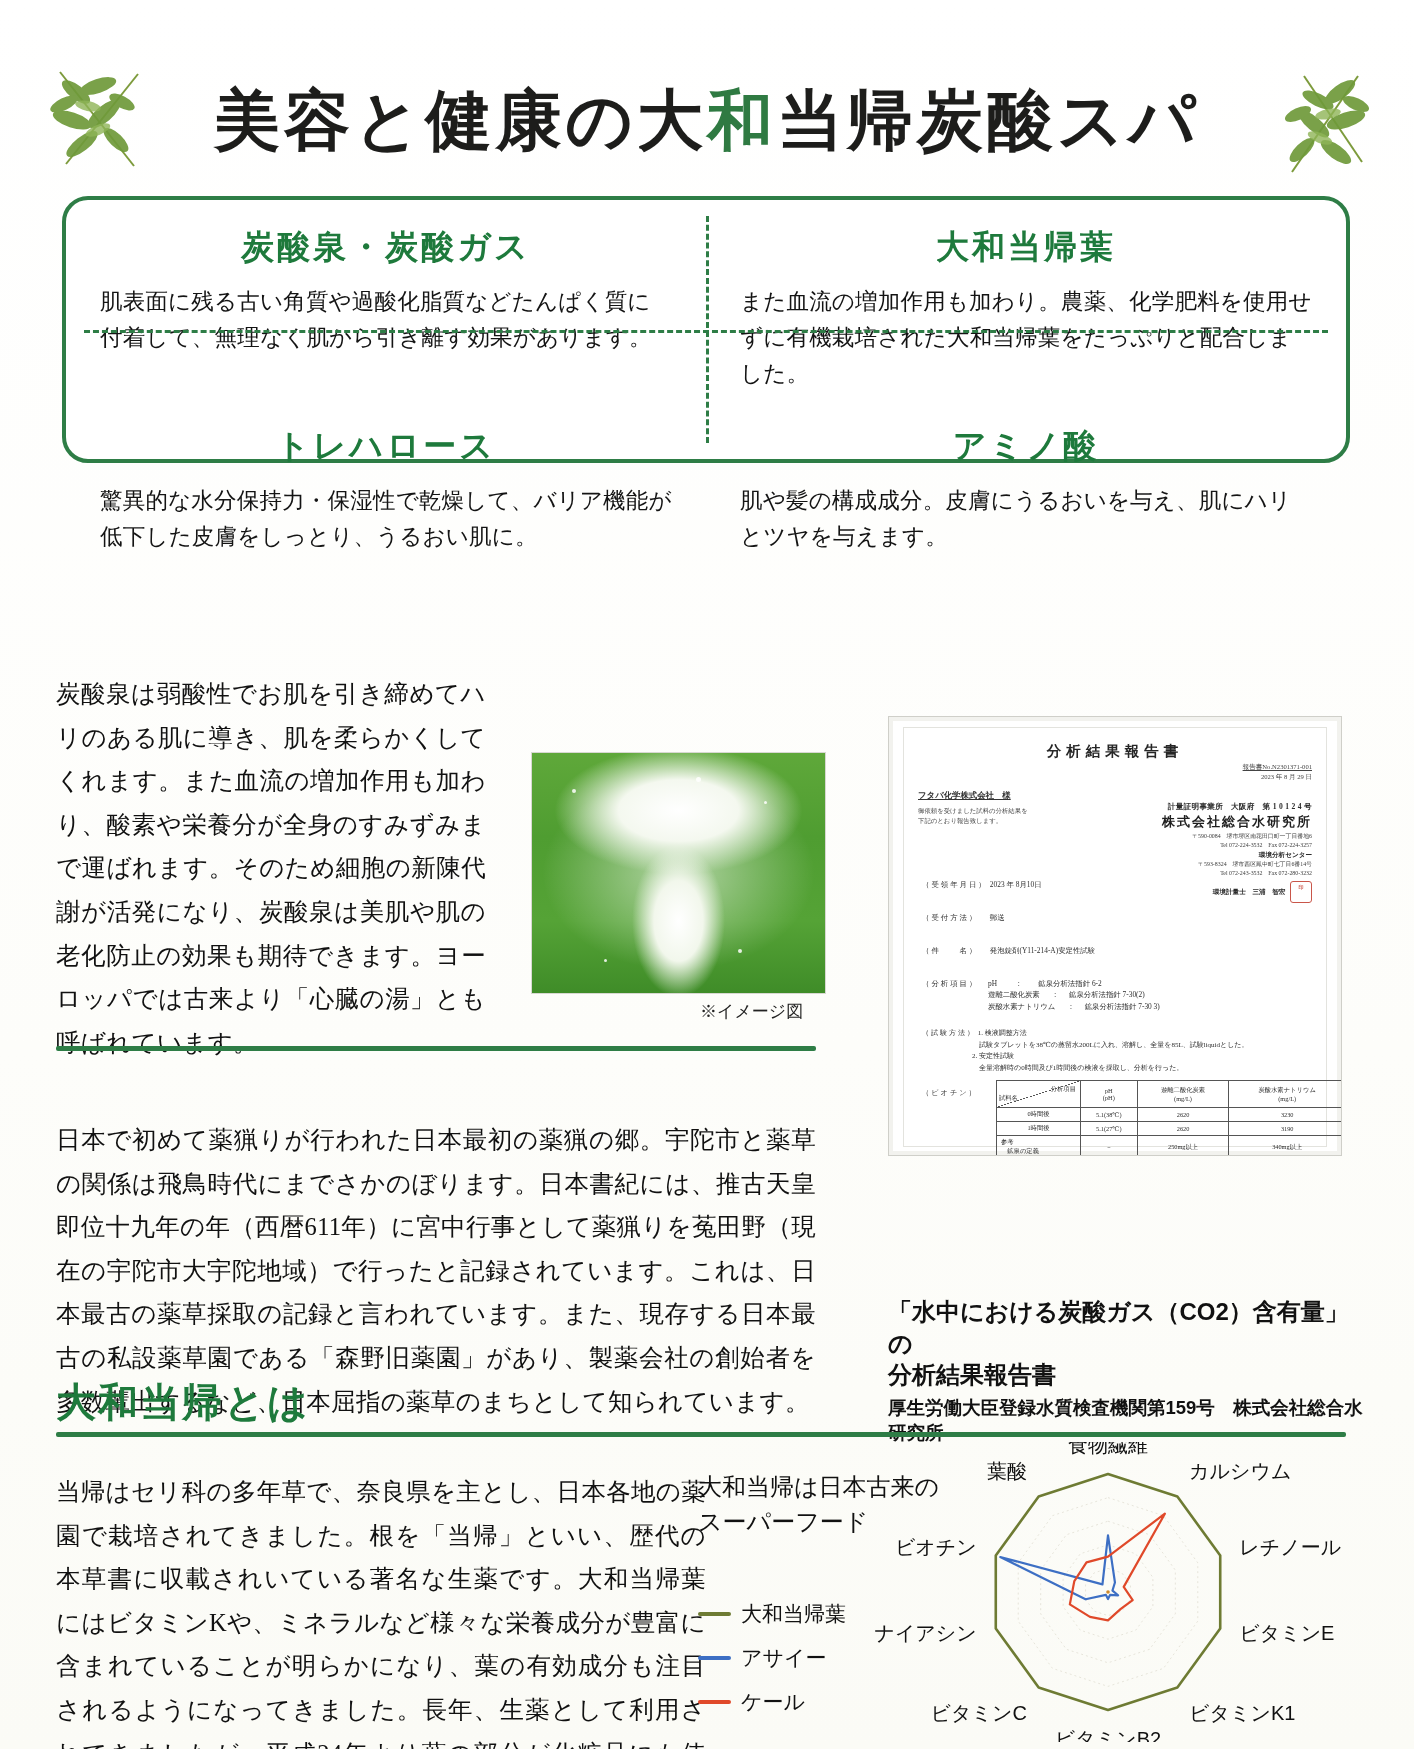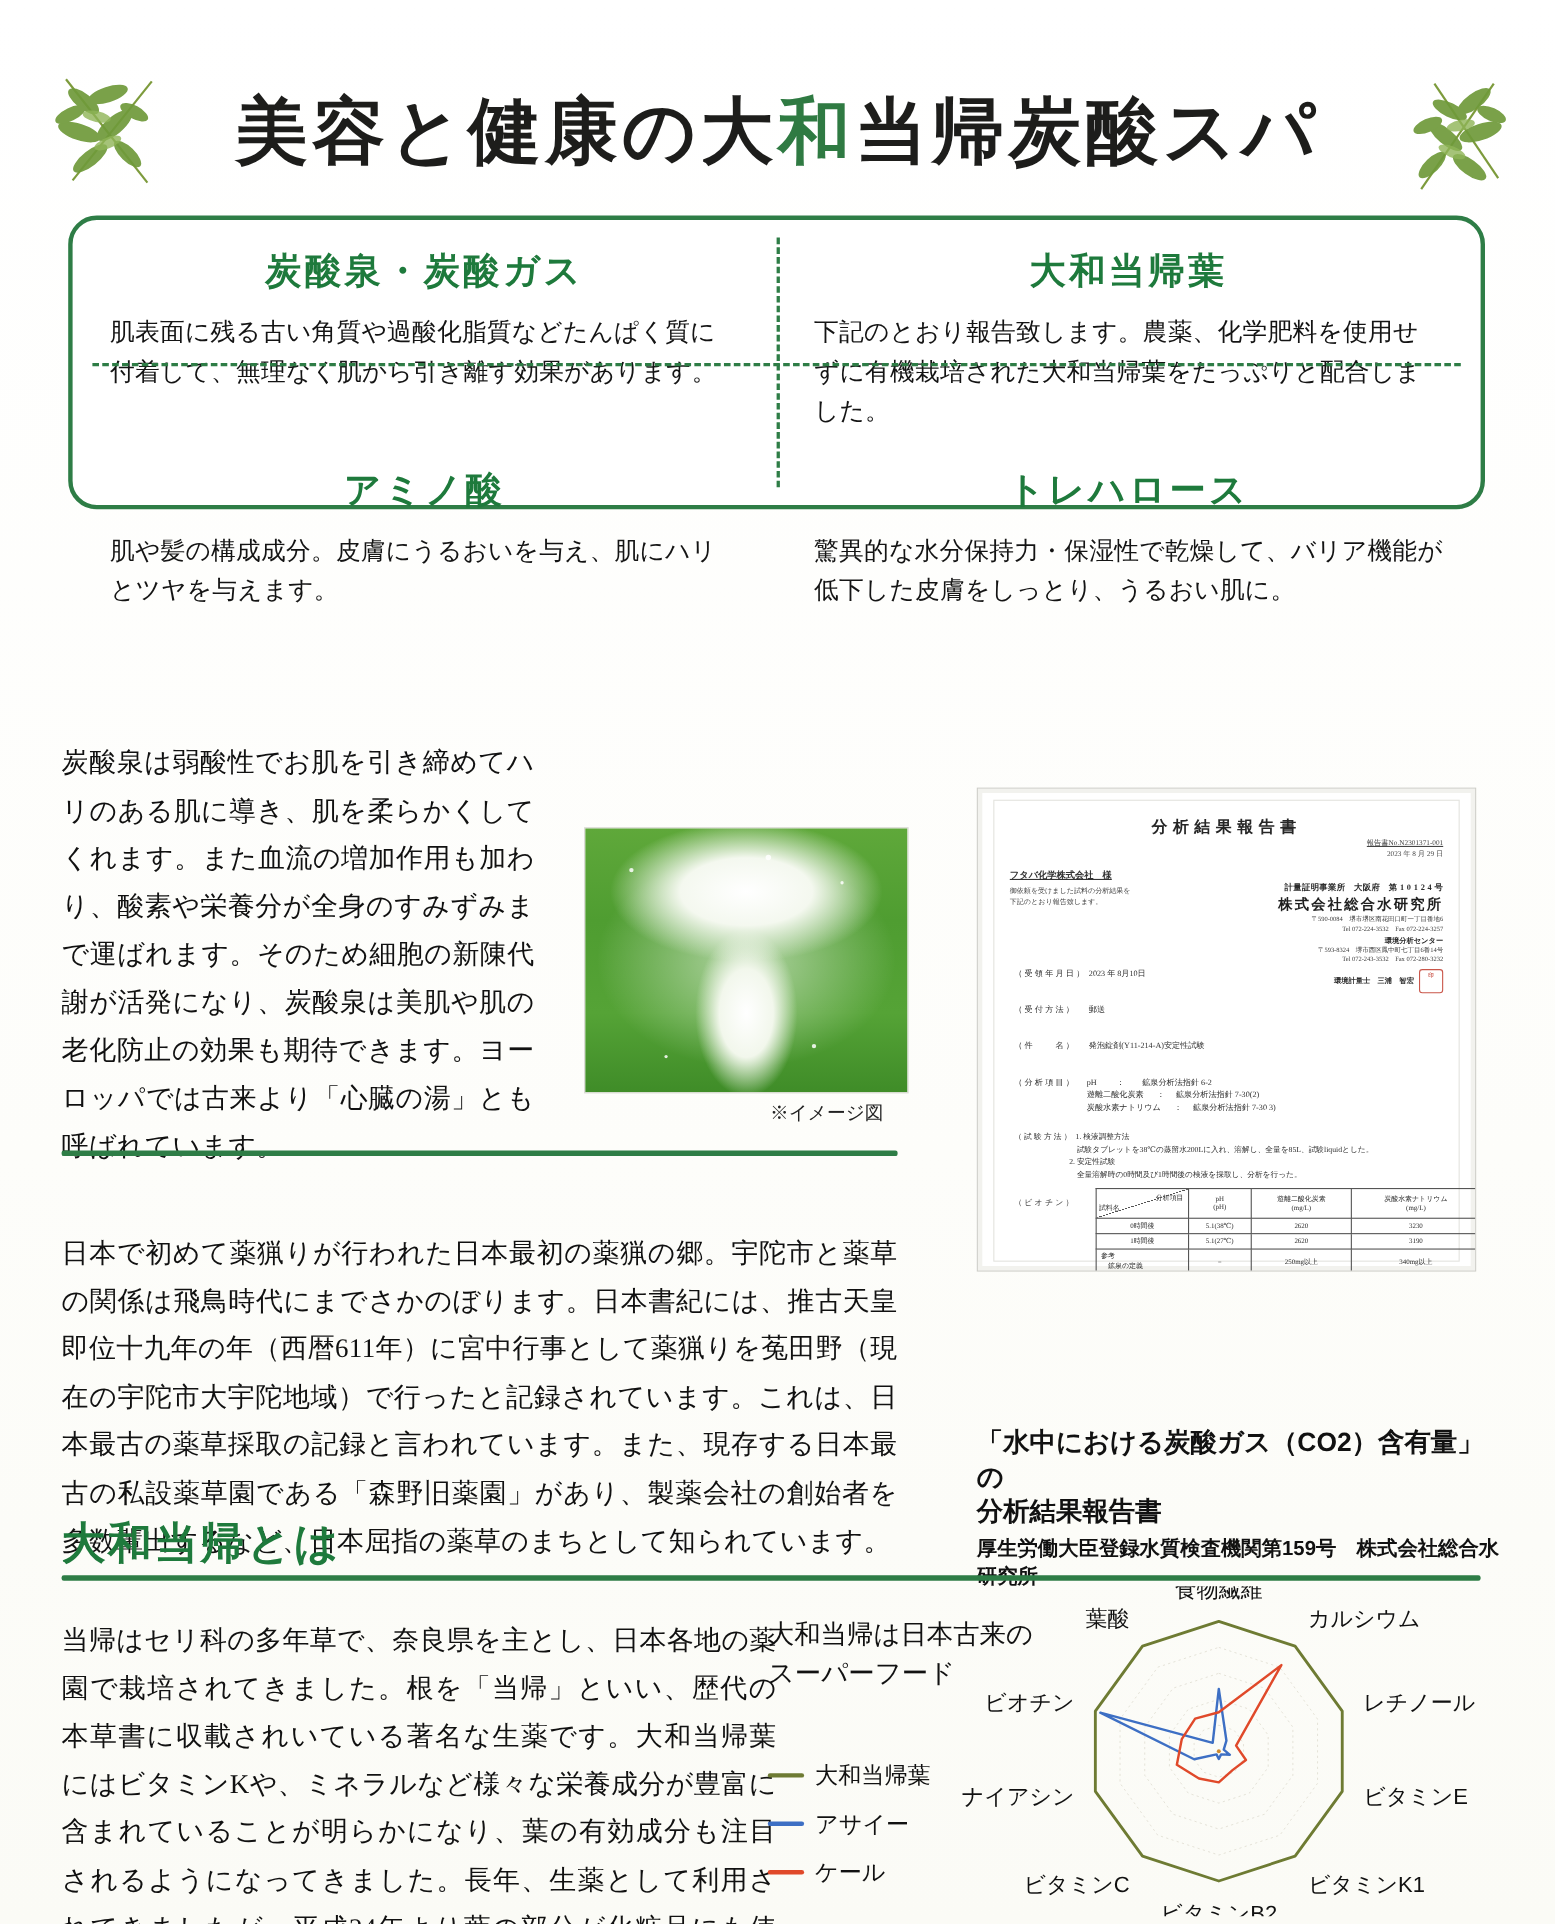--- a/index.html
+++ b/index.html
@@ -186,29 +186,29 @@
   </div>
 
   <div class="quadbox">
     <div class="quad-grid">
       <div class="quad">
         <div class="quad-title">炭酸泉・炭酸ガス</div>
         <div class="quad-body">肌表面に残る古い角質や過酸化脂質などたんぱく質に付着して、無理なく肌から引き離す効果があります。</div>
       </div>
       <div class="quad">
         <div class="quad-title">大和当帰葉</div>
-        <div class="quad-body">下記のとおり報告致します。農薬、化学肥料を使用せずに有機栽培された大和当帰葉をたっぷりと配合しました。</div>
+        <div class="quad-body">また血流の増加作用も加わり。農薬、化学肥料を使用せずに有機栽培された大和当帰葉をたっぷりと配合しました。</div>
+      </div>
+      <div class="quad">
+        <div class="quad-title">トレハロース</div>
+        <div class="quad-body">驚異的な水分保持力・保湿性で乾燥して、バリア機能が低下した皮膚をしっとり、うるおい肌に。</div>
       </div>
       <div class="quad">
         <div class="quad-title">アミノ酸</div>
         <div class="quad-body">肌や髪の構成成分。皮膚にうるおいを与え、肌にハリとツヤを与えます。</div>
-      </div>
-      <div class="quad">
-        <div class="quad-title">トレハロース</div>
-        <div class="quad-body">驚異的な水分保持力・保湿性で乾燥して、バリア機能が低下した皮膚をしっとり、うるおい肌に。</div>
       </div>
     </div>
     <div class="vline"></div>
     <div class="hline"></div>
   </div>
 
 
   <div class="para" style="left:56px;top:672px;width:430px;">炭酸泉は弱酸性でお肌を引き締めてハリのある肌に導き、肌を柔らかくしてくれます。また血流の増加作用も加わり、酸素や栄養分が全身のすみずみまで運ばれます。そのため細胞の新陳代謝が活発になり、炭酸泉は美肌や肌の老化防止の効果も期待できます。ヨーロッパでは古来より「心臓の湯」とも呼ばれています。</div>
 
   <div class="photo">

